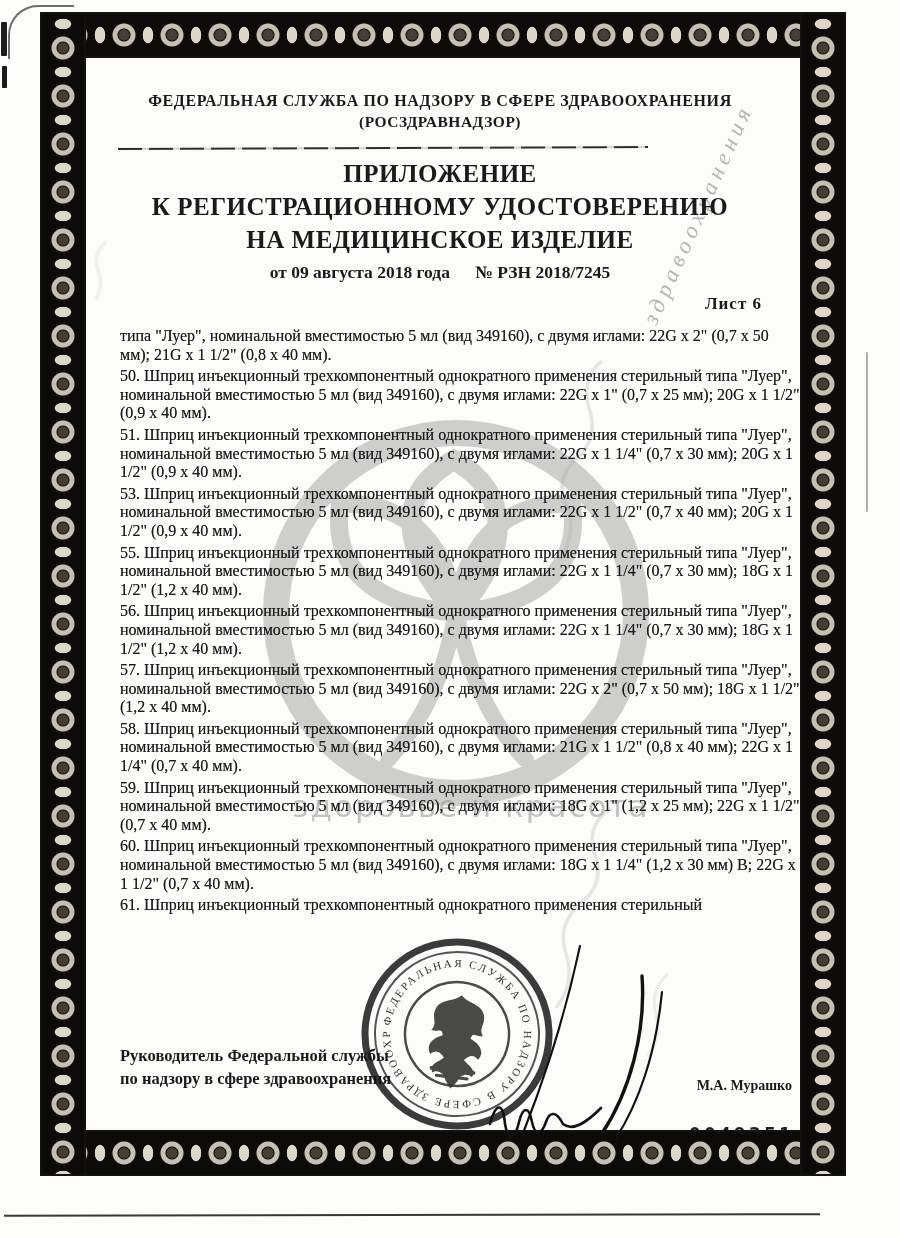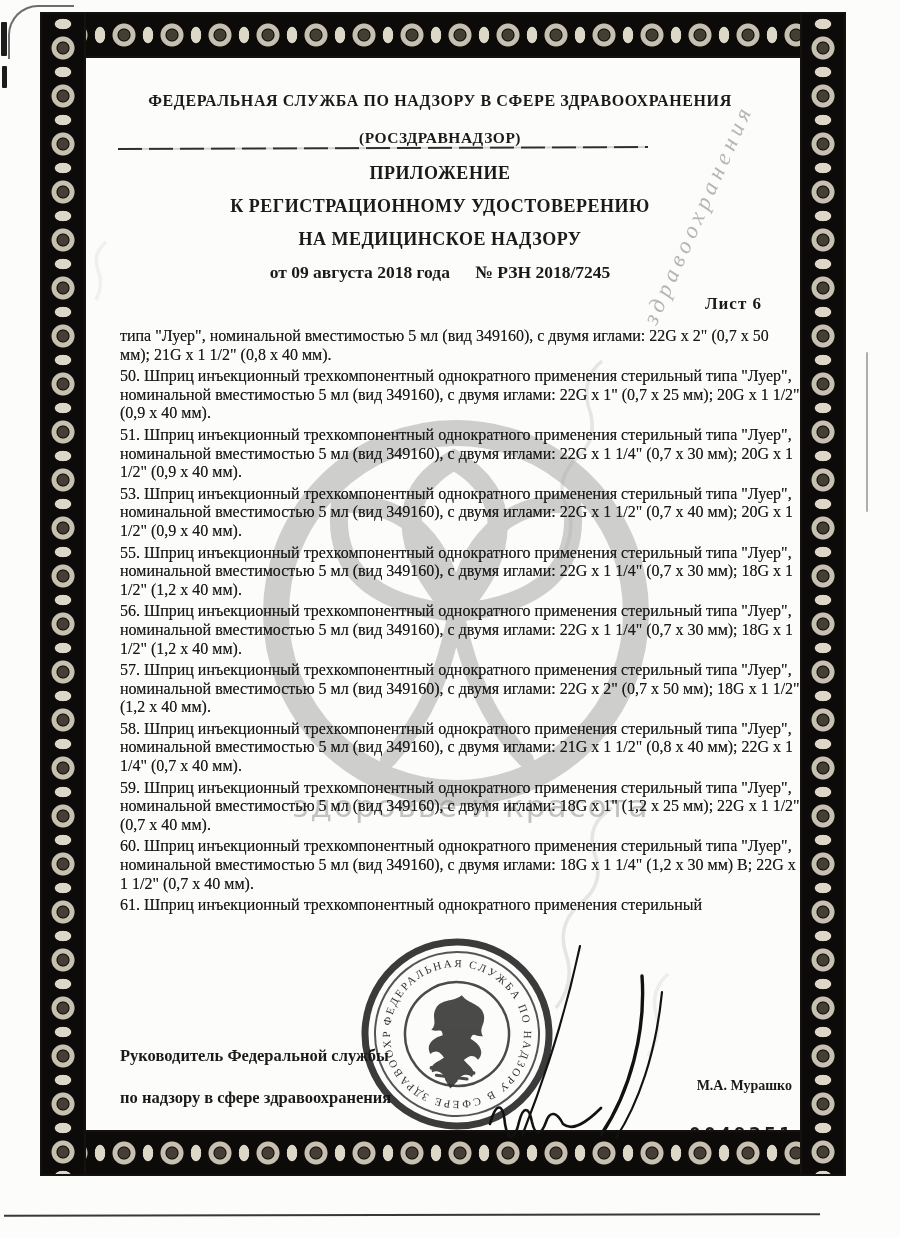--- a/index.html
+++ b/index.html
@@ -39,35 +39,35 @@
     font-size:31px;letter-spacing:2px;color:rgba(145,145,145,.55);white-space:nowrap;}
   .wm-diag{left:638px;top:318px;transform:rotate(-66deg);transform-origin:0 0;
     font-style:italic;font-size:23px;letter-spacing:5px;color:rgba(158,158,158,.75);white-space:nowrap;}
   .wm-logo{left:248px;top:408px;opacity:.42;}
   .wm-scribbles{left:0;top:0;width:900px;height:1238px;opacity:.55;}
 
   
   .content{position:absolute;left:0;top:0;width:900px;z-index:2;}
   .hdr{position:absolute;left:110px;top:92px;width:660px;text-align:center;font-weight:bold;}
   .hdr-l1{font-size:16px;letter-spacing:.6px;}
-  .hdr-l2{font-size:15.5px;margin-top:19px;letter-spacing:.5px;}
+  .hdr-l2{font-size:15.5px;margin-top:3px;letter-spacing:.5px;}
   .dash-line{position:absolute;left:118px;top:147px;width:530px;height:2px;transform:rotate(-.2deg);
     background:repeating-linear-gradient(90deg,#2e2e2e 0 24px, rgba(46,46,46,.2) 24px 31px);}
   .title{position:absolute;left:90px;top:157px;width:700px;text-align:center;font-weight:bold;
-    font-size:18px;line-height:33px;letter-spacing:.5px;}
+    font-size:25px;line-height:33px;letter-spacing:.5px;}
   .dateline{position:absolute;left:110px;top:262px;width:660px;text-align:center;font-weight:bold;font-size:17.5px;}
   .dateline .num{margin-left:21px;}
   .sheet{position:absolute;right:138px;top:294px;font-weight:bold;font-size:17px;letter-spacing:1px;text-align:center;}
 
   .bodytext{position:absolute;left:120px;top:327px;width:680px;
     font-size:16px;line-height:18.6px;text-shadow:0 0 .45px rgba(10,10,10,.6);}
   .bodytext p{margin:0 0 3px 0;}
 
   .foot{position:absolute;left:120px;top:1046px;width:676px;font-weight:bold;font-size:16.5px;z-index:2;}
-  .foot .t2{margin-top:22px;}
+  .foot .t2{margin-top:3px;}
   .signatory{position:absolute;right:108px;top:1078px;font-weight:bold;font-size:14px;z-index:2;}
   .serial{position:absolute;right:106px;top:1105px;font-family:"DejaVu Sans Mono", monospace;
     font-weight:bold;font-size:20px;letter-spacing:3px;color:#1d1d1d;z-index:2;margin-top:17px;}
 
   .stamp{position:absolute;left:356px;top:933px;z-index:4;opacity:.9;transform:rotate(7deg);}
   .signature{position:absolute;left:438px;top:928px;z-index:5;}
 </style>
 </head>
 <body>
 
@@ -108,21 +108,21 @@
 
   <div class="content">
     <div class="hdr">
       <div class="hdr-l1">ФЕДЕРАЛЬНАЯ СЛУЖБА ПО НАДЗОРУ В СФЕРЕ ЗДРАВООХРАНЕНИЯ</div>
       <div class="hdr-l2">(РОСЗДРАВНАДЗОР)</div>
     </div>
     <div class="dash-line"></div>
     <div class="title">
       <div>ПРИЛОЖЕНИЕ</div>
       <div>К РЕГИСТРАЦИОННОМУ УДОСТОВЕРЕНИЮ</div>
-      <div>НА МЕДИЦИНСКОЕ НАДЗОРУ</div>
+      <div>НА МЕДИЦИНСКОЕ ИЗДЕЛИЕ</div>
     </div>
     <div class="dateline">
       <span>от 09 августа 2018 года</span>
       <span class="num">№  РЗН 2018/7245</span>
     </div>
     <div class="sheet">Лист 6</div>
 
     <div class="bodytext">
       <p>типа "Луер", номинальной вместимостью 5 мл (вид 349160), с двумя иглами: 22G х 2" (0,7 х 50 мм); 21G х 1 1/2" (0,8 х 40 мм).</p>
       <div>

